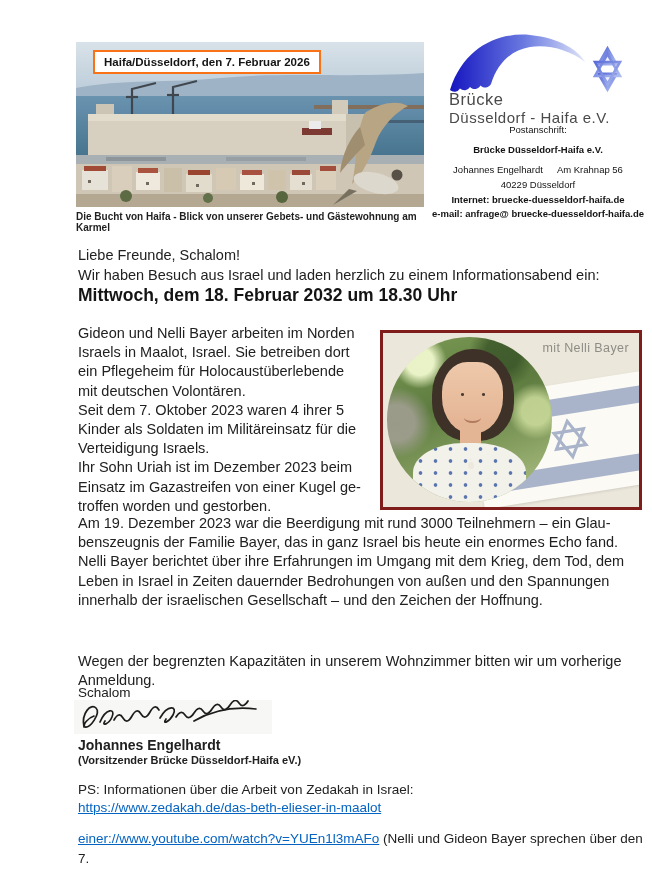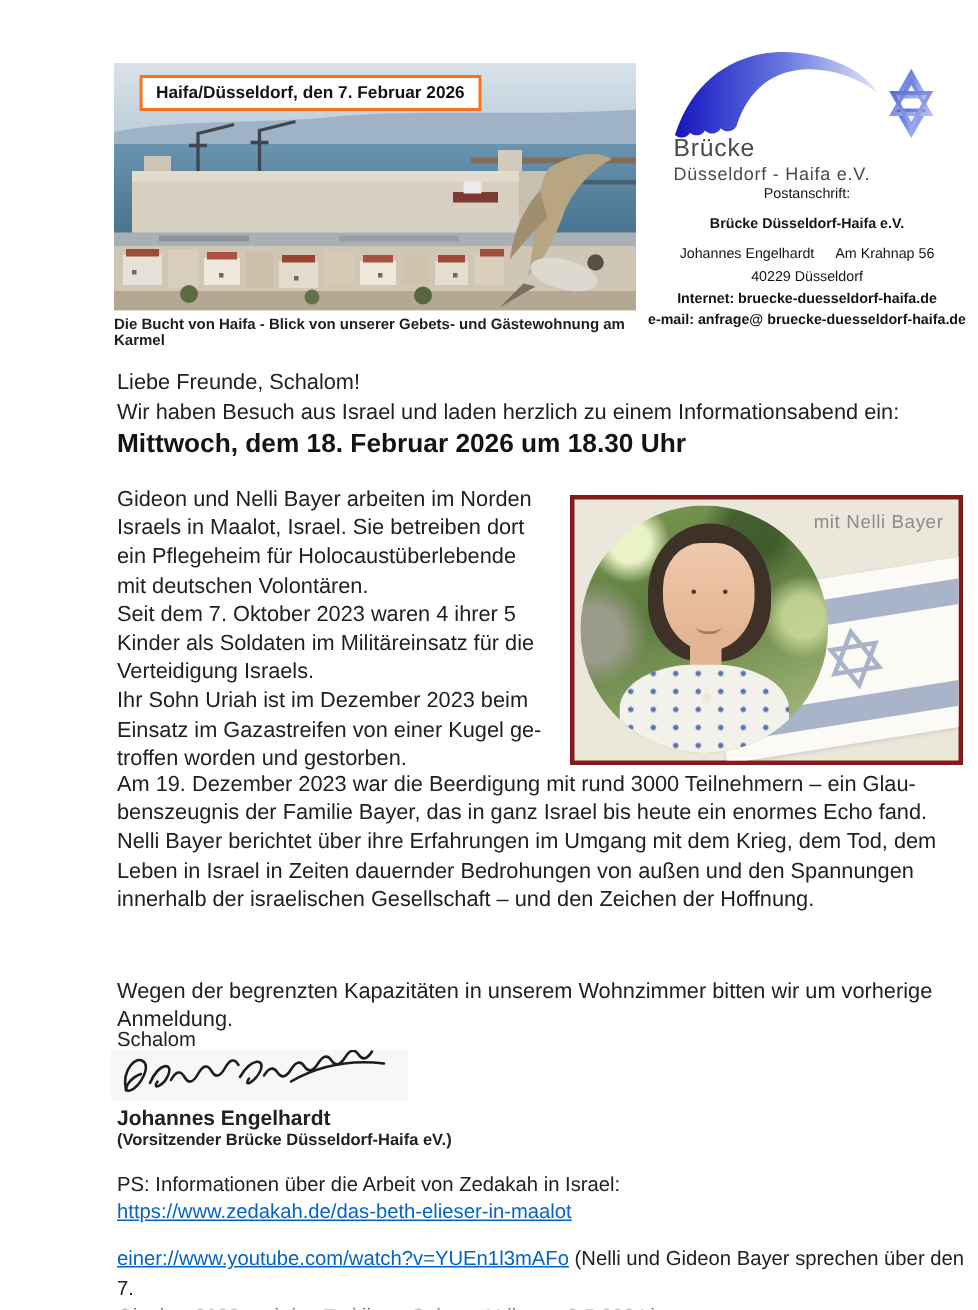--- a/index.html
+++ b/index.html
@@ -19,21 +19,21 @@
     font-size:11.5px; font-weight:bold; color:#141414; white-space:nowrap;
   }
   .haifa-caption {
     left:76px; top:211px; width:360px;
     font-size:10px; font-weight:bold; color:#1f1f1f;
   }
 
   
   .logo-svg { left:442px; top:28px; width:210px; height:92px; }
   .logo-line1 { left:449px; top:90px;  font-size:16.5px; color:#4a4a4a; letter-spacing:0.5px; }
-  .logo-line2 { left:449px; top:109px; font-size:12px; color:#4a4a4a; letter-spacing:0.5px; }
+  .logo-line2 { left:449px; top:109px; font-size:15px; color:#4a4a4a; letter-spacing:0.5px; }
   .postal-block { left:424px; top:124px; width:228px; text-align:center; font-size:9.5px; color:#141414; }
   .postal-block div { line-height:12px; }
   .p-heading  { margin-bottom:8px; }
   .p-orgname  { font-weight:bold; margin-bottom:8px; }
   .p-contact  { margin-bottom:3px; }
   .p-city     { margin-bottom:3px; }
   .p-phone    { margin-bottom:7px; }
   .p-internet { font-weight:bold; margin-bottom:2px; }
   .p-email    { font-weight:bold; }
   .gap { display:inline-block; width:14px; }
@@ -214,21 +214,21 @@
     <div class="p-contact">
       <span>Johannes Engelhardt</span><span class="gap"></span><span>Am Krahnap 56</span>
     </div>
     <div class="p-city">40229 Düsseldorf</div>
     <div class="p-internet">Internet: bruecke-duesseldorf-haifa.de</div>
     <div class="p-email">e-mail: anfrage@ bruecke-duesseldorf-haifa.de</div>
   </div>
 
   <div class="abs greeting">Liebe Freunde, Schalom!</div>
   <div class="abs intro">Wir haben Besuch aus Israel und laden herzlich zu einem Informationsabend ein:</div>
-  <div class="abs event-line">Mittwoch, dem 18. Februar 2026 um 18.30 Uhr</div>
+  <div class="abs event-line">Mittwoch, dem 18. Februar 2032 um 18.30 Uhr</div>
 
   <div class="abs about-par">Gideon und Nelli Bayer arbeiten im Norden
 Israels in Maalot, Israel. Sie betreiben dort
 ein Pflegeheim für Holocaustüberlebende
 mit deutschen Volontären.
 Seit dem 7. Oktober 2023 waren 4 ihrer 5
 Kinder als Soldaten im Militäreinsatz für die
 Verteidigung Israels.
 Ihr Sohn Uriah ist im Dezember 2023 beim
 Einsatz im Gazastreifen von einer Kugel ge-

